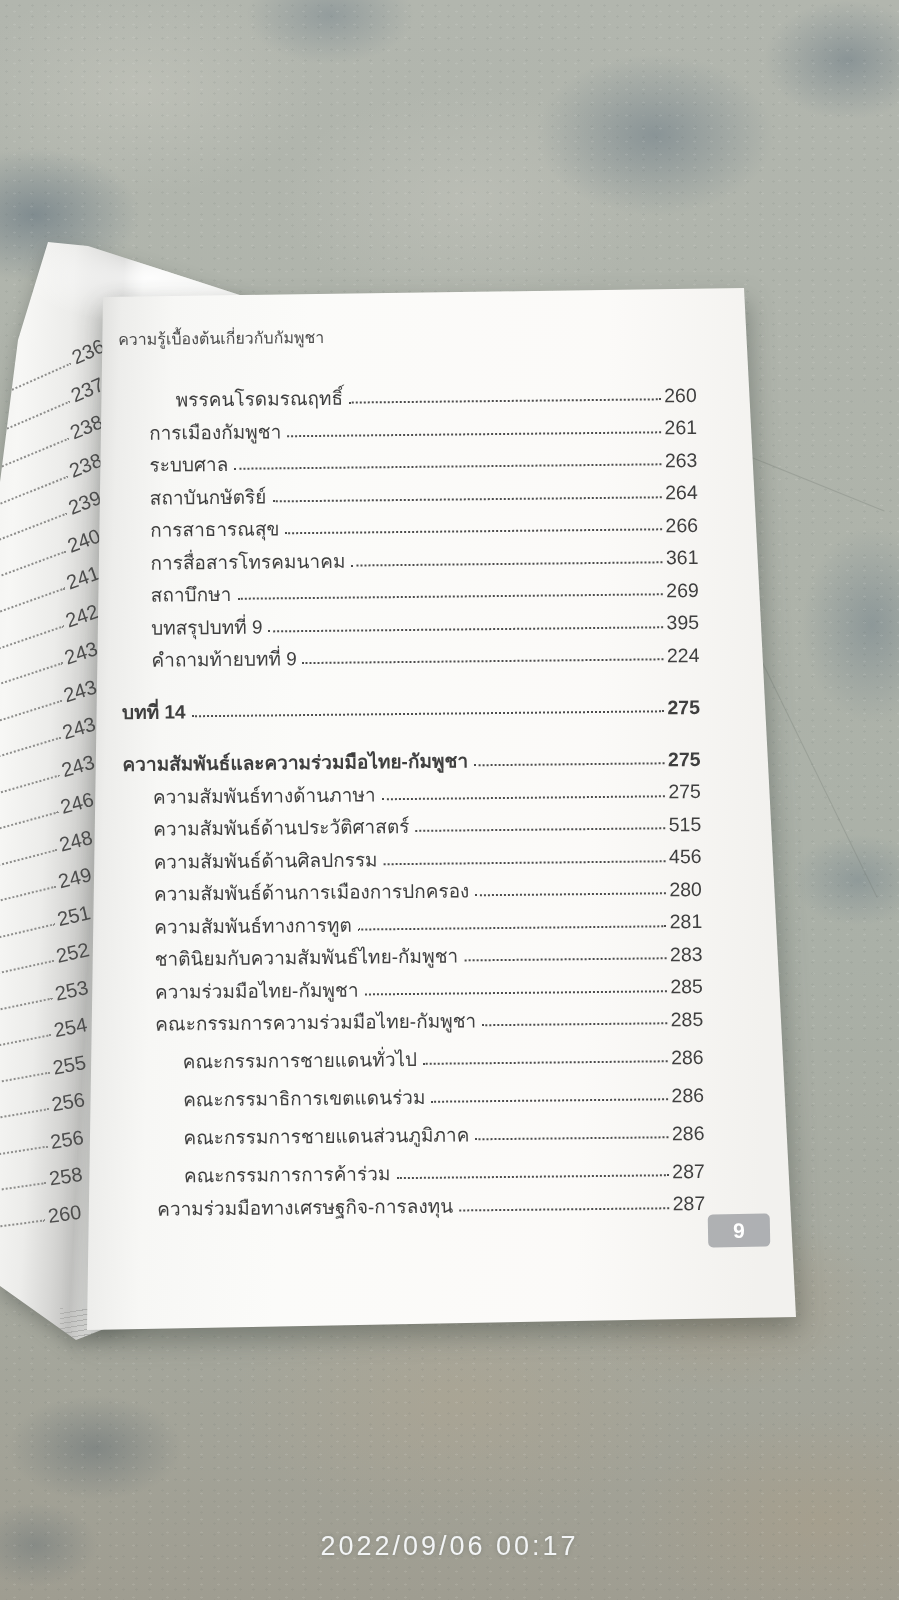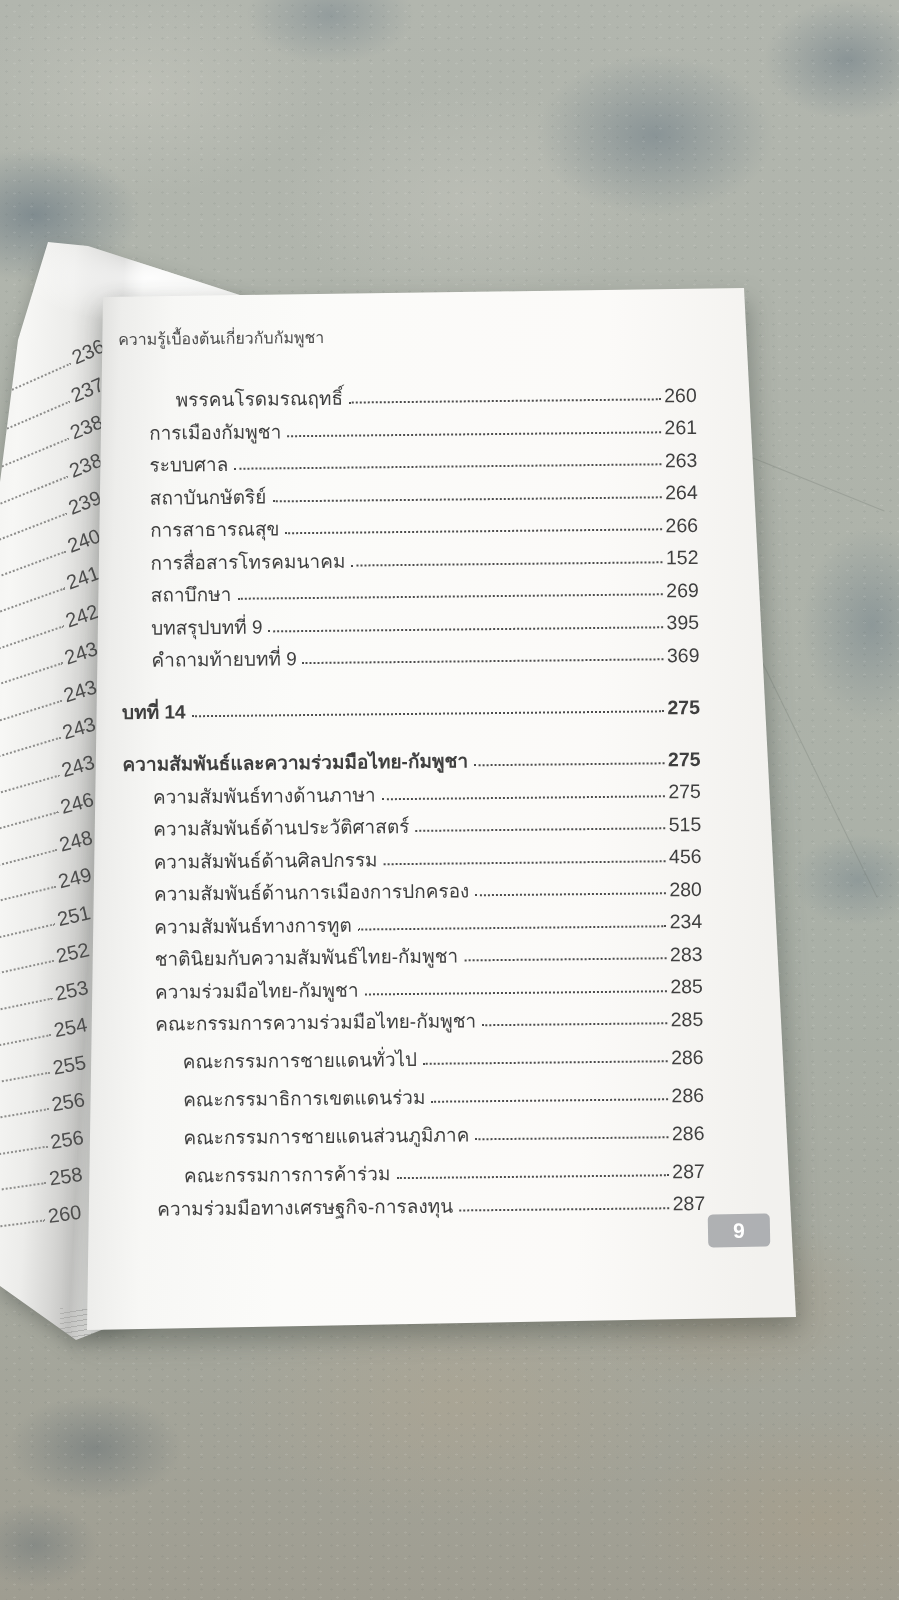--- a/index.html
+++ b/index.html
@@ -247,39 +247,39 @@
 
             <div class="toc-row" data-level="1" style="--i: 4;">
               <span class="toc-label">การสาธารณสุข</span>
               <span class="toc-dots"></span>
               <span class="toc-page">266</span>
             </div>
 
             <div class="toc-row" data-level="1" style="--i: 5;">
               <span class="toc-label">การสื่อสารโทรคมนาคม</span>
               <span class="toc-dots"></span>
-              <span class="toc-page">152</span>
+              <span class="toc-page">361</span>
             </div>
 
             <div class="toc-row" data-level="1" style="--i: 6;">
               <span class="toc-label">สถาบึกษา</span>
               <span class="toc-dots"></span>
               <span class="toc-page">269</span>
             </div>
 
             <div class="toc-row" data-level="1" style="--i: 7;">
               <span class="toc-label">บทสรุปบทที่ 9</span>
               <span class="toc-dots"></span>
               <span class="toc-page">395</span>
             </div>
 
             <div class="toc-row" data-level="1" style="--i: 8;">
               <span class="toc-label">คำถามท้ายบทที่ 9</span>
               <span class="toc-dots"></span>
-              <span class="toc-page">369</span>
+              <span class="toc-page">224</span>
             </div>
 
             <div class="toc-row" data-level="0" data-bold="true" style="--i: 9;">
               <span class="toc-label">บทที่ 14</span>
               <span class="toc-dots"></span>
               <span class="toc-page">275</span>
             </div>
 
             <div class="toc-row" data-level="0" data-bold="true" style="--i: 10;">
               <span class="toc-label">ความสัมพันธ์และความร่วมมือไทย-กัมพูชา</span>
@@ -307,21 +307,21 @@
 
             <div class="toc-row" data-level="1" style="--i: 14;">
               <span class="toc-label">ความสัมพันธ์ด้านการเมืองการปกครอง</span>
               <span class="toc-dots"></span>
               <span class="toc-page">280</span>
             </div>
 
             <div class="toc-row" data-level="1" style="--i: 15;">
               <span class="toc-label">ความสัมพันธ์ทางการทูต</span>
               <span class="toc-dots"></span>
-              <span class="toc-page">234</span>
+              <span class="toc-page">281</span>
             </div>
 
             <div class="toc-row" data-level="1" style="--i: 16;">
               <span class="toc-label">ชาตินิยมกับความสัมพันธ์ไทย-กัมพูชา</span>
               <span class="toc-dots"></span>
               <span class="toc-page">283</span>
             </div>
 
             <div class="toc-row" data-level="1" style="--i: 17;">
               <span class="toc-label">ความร่วมมือไทย-กัมพูชา</span>
@@ -363,13 +363,14 @@
               <span class="toc-label">ความร่วมมือทางเศรษฐกิจ-การลงทุน</span>
               <span class="toc-dots"></span>
               <span class="toc-page">287</span>
             </div>
           </div>
       </div>
       <div class="page-badge">9</div>
     </div>
   </div>
 
+  <div class="timestamp">2022/09/06 00:17</div>
 </div>
 
 </body></html>

